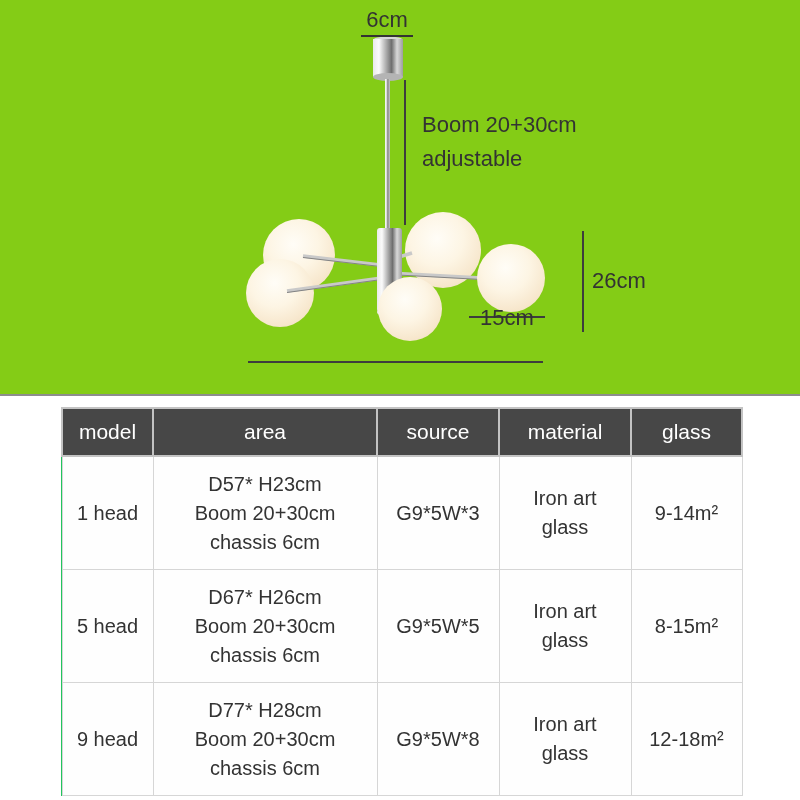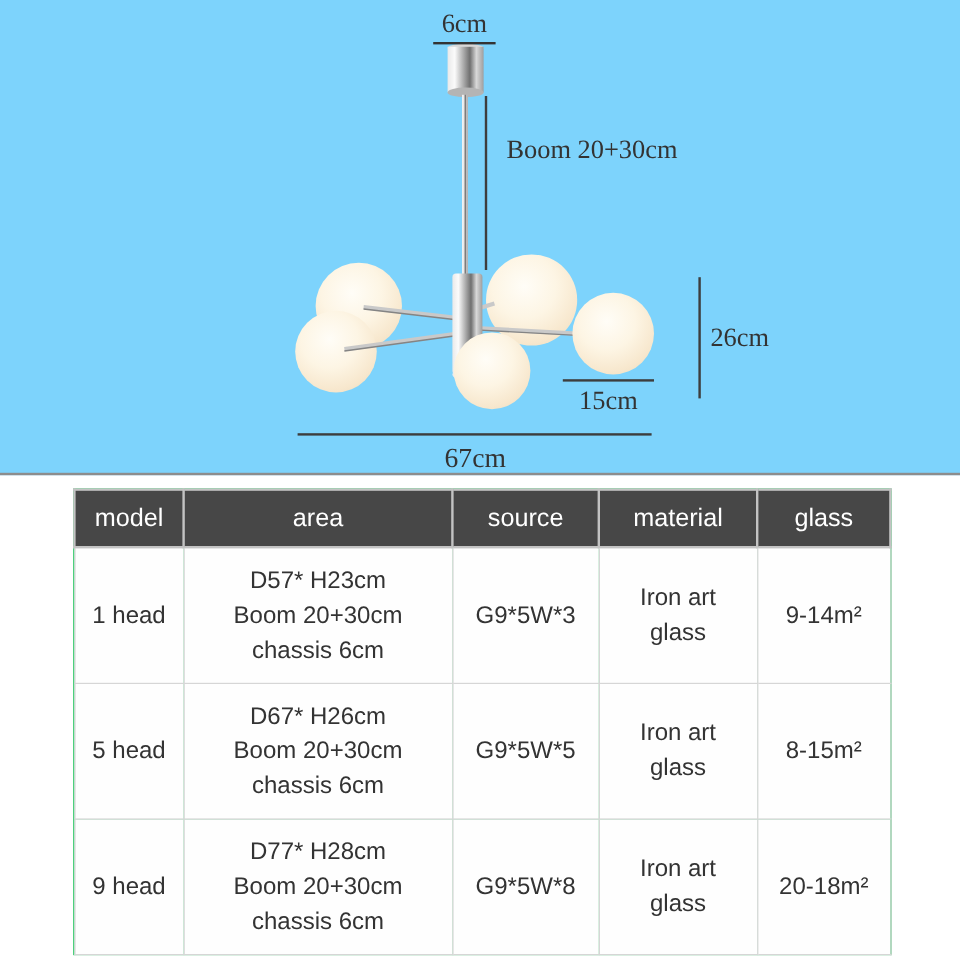--- a/index.html
+++ b/index.html
@@ -3,36 +3,36 @@
 <meta charset="utf-8">
 <style>
   html,body{margin:0;padding:0;background:#ffffff;}
   .canvas{
     position:relative;width:800px;height:800px;overflow:hidden;
     background:#ffffff;font-family:"Liberation Sans",sans-serif;
   }
   
   .photo{
     position:absolute;left:0;top:0;width:800px;height:396px;
-    background:#7dd3fc;border-bottom:2px solid #8d8d8d;box-sizing:border-box;font-family:Liberation Serif, serif;
+    background:#84cc16;border-bottom:2px solid #8d8d8d;box-sizing:border-box;
   }
   .photo svg{position:absolute;left:0;top:0;}
   .annot{
     position:absolute;color:#333333;font-size:22px;line-height:1.2;
     white-space:nowrap;
   }
   .annot.center{text-align:center;}
   .dim{position:absolute;background:#3d3d3d;}
   .top-dia{
     left:361px;top:7px;width:52px;text-align:center;
     border-bottom:2px solid #333333;padding-bottom:2px;
   }
   .boom{left:422px;top:108px;line-height:34px;font-size:22px;}
   .h26{left:592px;top:268px;}
-  .l15{left:469px;top:321px;width:76px;}
+  .l15{left:469px;top:305px;width:76px;}
   .l67{left:248px;top:368px;width:296px;font-size:23px;}
   
   .spec-table{
     position:absolute;left:61px;top:407px;width:680px;
     border-collapse:collapse;table-layout:fixed;background:#22c55e;
   }
   .spec-table th{
     background:#474747;color:#ffffff;font-weight:400;font-size:21px;
     height:46px;border:2px solid #c3c3c3;padding:0;
   }
@@ -108,24 +108,24 @@
     </svg>
 
     <div class="dim" style="left:404px;top:80px;width:2px;height:145px;"></div>
     <div class="dim" style="left:582px;top:231px;width:2px;height:101px;"></div>
     <div class="dim" style="left:469px;top:316px;width:76px;height:2px;"></div>
     <div class="dim" style="left:248px;top:361px;width:295px;height:2px;"></div>
 
     <div class="annot top-dia">6cm</div>
     <div class="annot boom">
       <span class="line" style="display:block">Boom 20+30cm</span>
+      <span class="line" style="display:block">adjustable</span>
     </div>
     <div class="annot h26">26cm</div>
     <div class="annot l15 center">15cm</div>
-    <div class="annot l67 center">67cm</div>
   </div>
 
   <table class="spec-table">
     <colgroup>
       <col style="width:91px">
         <col style="width:224px">
         <col style="width:122px">
       <col style="width:132px">
         <col style="width:111px">
     </colgroup>
@@ -172,18 +172,18 @@
         <td>
           <span class="line">D77* H28cm</span>
           <span class="line">Boom 20+30cm</span>
           <span class="line">chassis 6cm</span>
         </td>
         <td>G9*5W*8</td>
         <td>
           <span class="line">Iron art</span>
           <span class="line">glass</span>
         </td>
-        <td>20-18m²</td>
+        <td>12-18m²</td>
       </tr>
     </tbody>
   </table>
 
 </div>
 
 </body></html>

